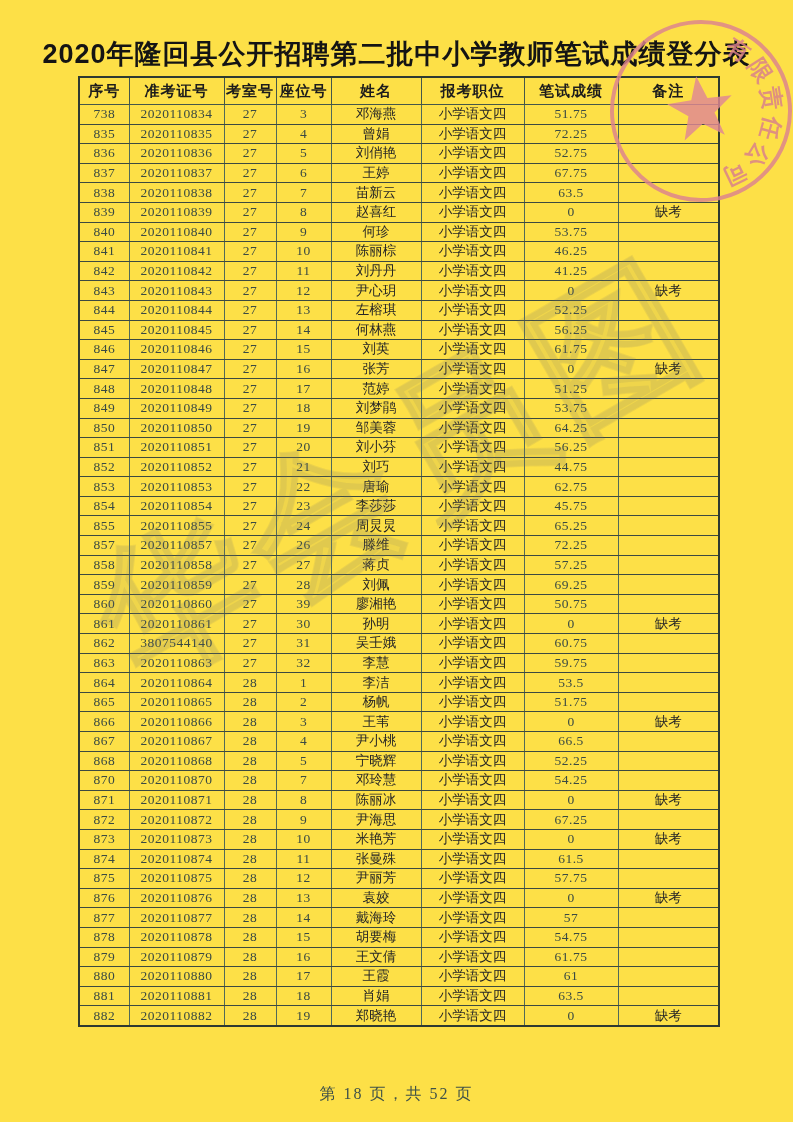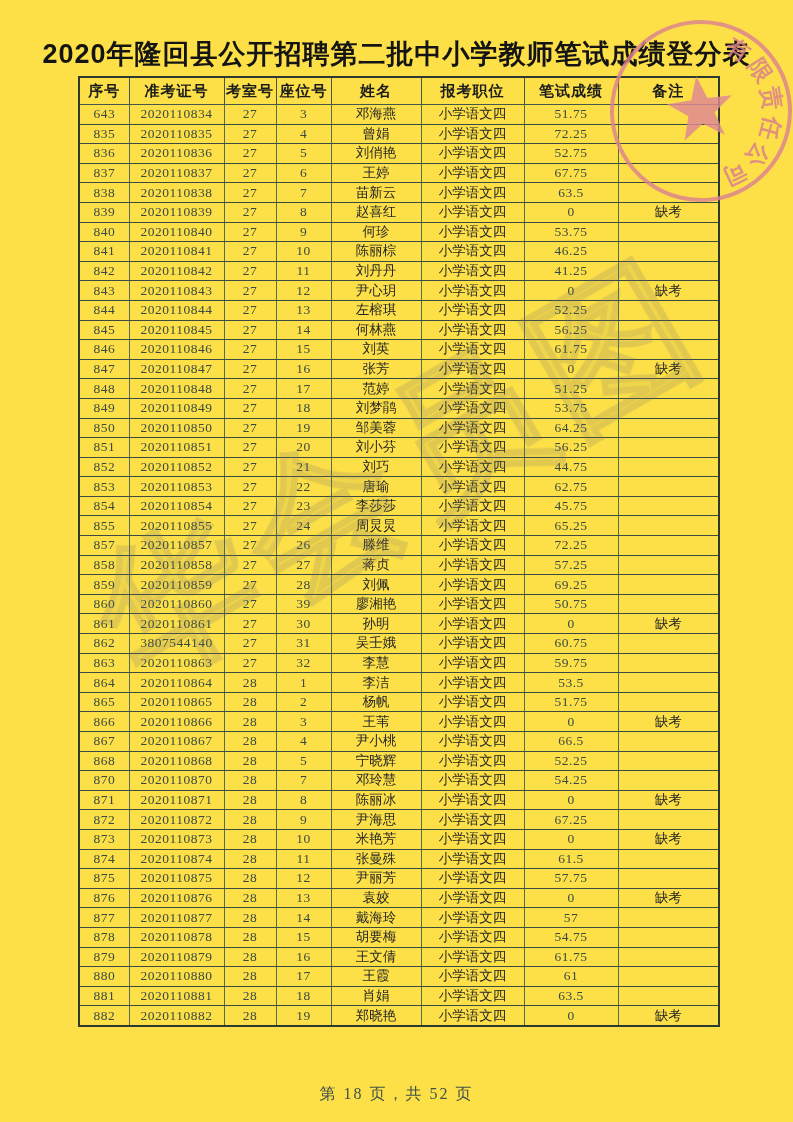--- a/index.html
+++ b/index.html
@@ -91,21 +91,21 @@
           <th>考室号</th>
           <th>座位号</th>
           <th>姓名</th>
           <th>报考职位</th>
           <th>笔试成绩</th>
           <th>备注</th>
         </tr>
     </thead>
     <tbody id="table-body">
         <tr>
-          <td class="col-serial">643</td>
+          <td class="col-serial">738</td>
           <td class="col-ticket-no">2020110834</td>
           <td class="col-room-no">27</td>
           <td class="col-seat-no">3</td>
           <td class="col-name">邓海燕</td>
           <td class="col-position">小学语文四</td>
           <td class="col-score">51.75</td>
           <td class="col-remark"></td>
         </tr>
         <tr>
           <td class="col-serial">835</td>

